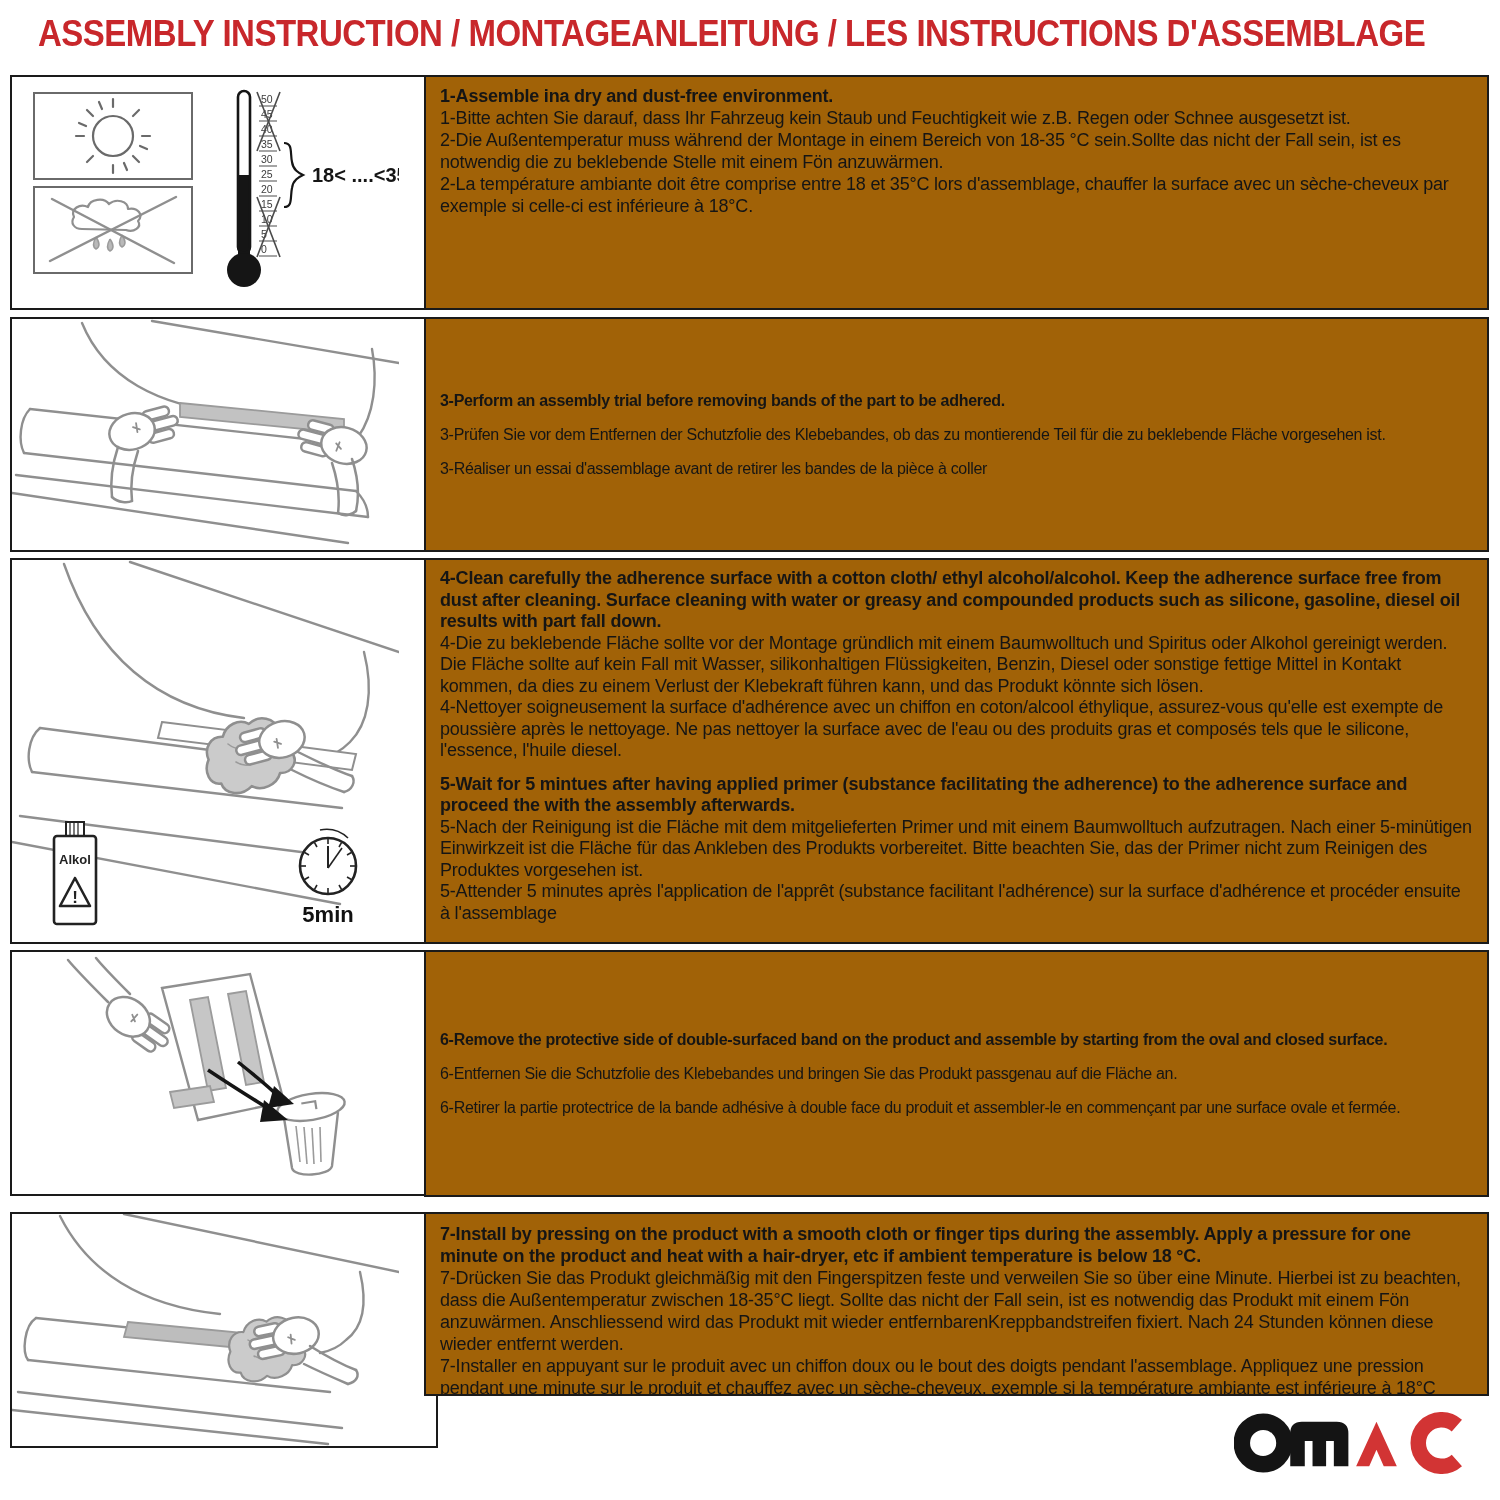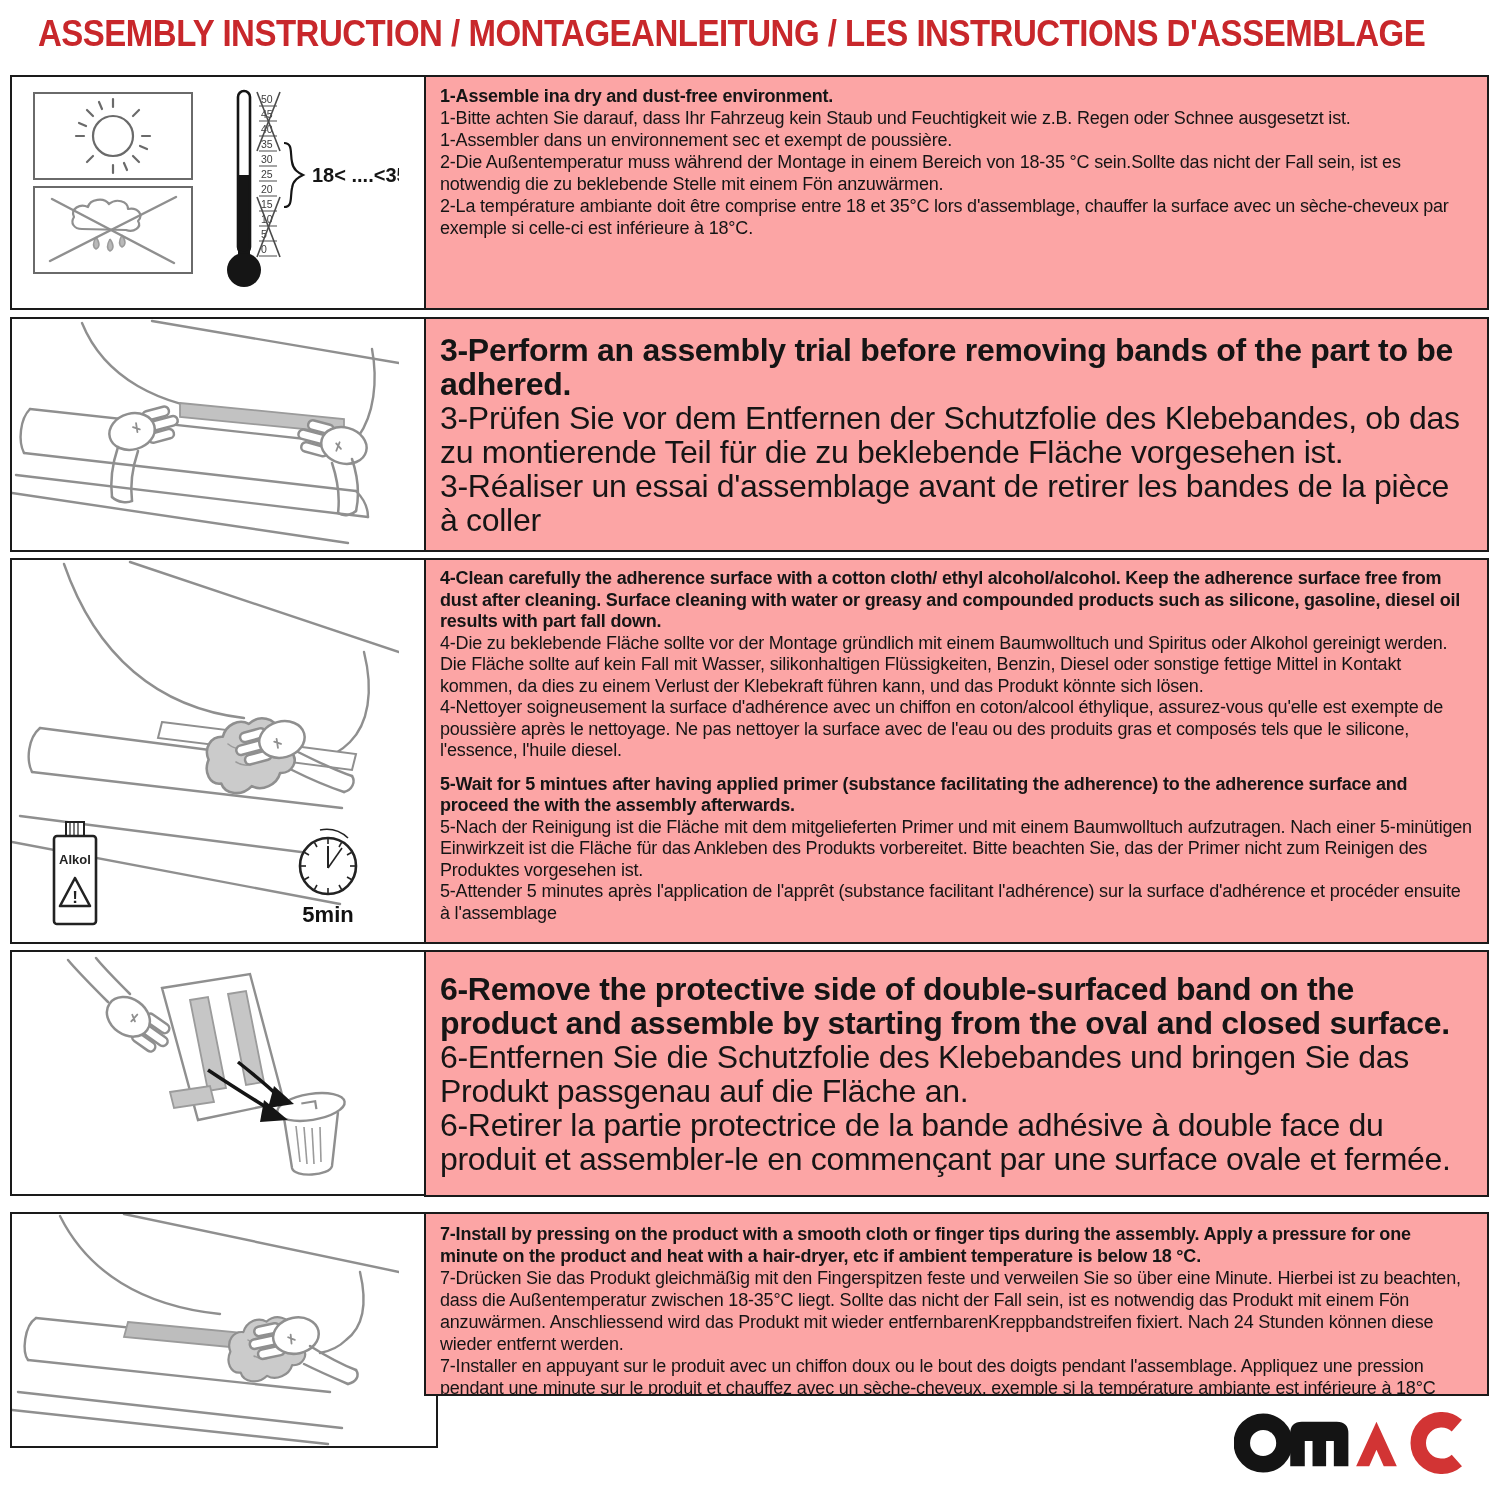--- a/index.html
+++ b/index.html
@@ -1,27 +1,27 @@
 <!DOCTYPE html>
 <html><head>
 <meta charset="utf-8">
 <style>
   html,body{margin:0;padding:0;background:#ffffff;}
   body{width:1500px;height:1500px;position:relative;font-family:"Liberation Sans",sans-serif;color:#151515;overflow:hidden;}
   .page{position:absolute;inset:0;}
   .title{position:absolute;left:38px;top:12px;width:1430px;font-size:33px;font-weight:700;color:#c8272b;
          white-space:nowrap;letter-spacing:-0.5px;transform:scaleY(1.12);transform-origin:left top;}
   .illus{position:absolute;left:10px;width:428px;border:2px solid #1a1a1a;background:#fff;box-sizing:border-box;}
-  .textbox{position:absolute;left:424px;width:1065px;border:2px solid #1a1a1a;background:#fca5a5;box-sizing:border-box;
+  .textbox{position:absolute;left:424px;width:1065px;border:2px solid #1a1a1a;background:#a16207;box-sizing:border-box;
            padding:8px 14px;overflow:hidden;}
   .textbox.center{display:flex;flex-direction:column;justify-content:center;}
   .textbox p{margin:0;letter-spacing:-0.2px;}
   .size-s p{font-size:18px;line-height:22px;}
   .size-m p{font-size:18px;line-height:21.5px;}
-  .size-l p{font-size:32px;line-height:34px;letter-spacing:-0.3px;}
+  .size-l p{font-size:16px;line-height:34px;letter-spacing:-0.3px;}
   .bold{font-weight:700;}
   .mt{margin-top:18px !important;}
   .mt-s{margin-top:12px !important;}
   svg{display:block;}
   .brand-cover{position:absolute;left:1228px;top:1396px;width:272px;height:104px;background:#ffffff;}
   .brand-cover svg{margin:16px 10px 0 6px;}
 </style>
 </head>
 <body>
 
@@ -112,21 +112,20 @@
             <line x1="268" y1="120" x2="245" y2="180"></line>
         </g>
         <path d="M272 66 C281 66 278 76 280 85 C281 93 287 96 291 98 C287 100 281 103 280 111 C278 120 281 130 272 130" fill="none" stroke="#151515" stroke-width="2.2"></path>
         <text x="300" y="105" font-size="20" font-weight="600" fill="#151515">18&lt; ....&lt;35 C</text>
       </g>
     </svg>
   </div>
   <div class="textbox size-s" style="top:75px;height:235px">
     <p class="bold">1-Assemble ina dry and dust-free environment.</p>
     <p>1-Bitte achten Sie darauf, dass Ihr Fahrzeug kein Staub und Feuchtigkeit wie z.B. Regen oder Schnee ausgesetzt ist.</p>
-    <p>1-Assembler dans un environnement sec et exempt de poussière.</p>
     <p>2-Die Außentemperatur muss während der Montage in einem Bereich von 18-35 °C  sein.Sollte das nicht der Fall sein, ist es notwendig die zu beklebende Stelle mit einem Fön anzuwärmen.</p>
     <p>2-La température ambiante doit être comprise entre 18 et 35°C lors d'assemblage, chauffer la surface avec un sèche-cheveux par exemple si celle-ci est inférieure à 18°C.</p>
   </div>
 
   <div class="illus" style="top:317px;height:235px">
     <svg viewBox="0 0 387 231" width="387" height="231">
       <g fill="none" stroke="#8f8f8f" stroke-width="2.4" stroke-linecap="round">
         <path d="M70 4 C92 58 146 88 222 94"></path>
         <path d="M140 2 L387 44"></path>
         <path d="M360 30 C366 62 362 96 346 118 C340 128 330 134 320 136"></path>

